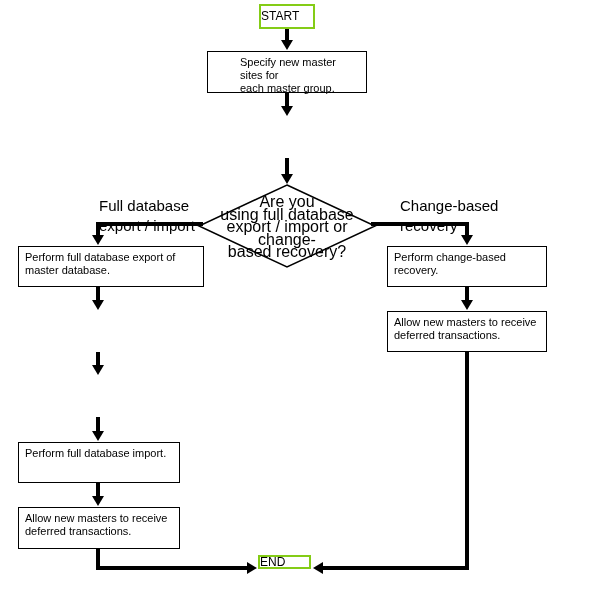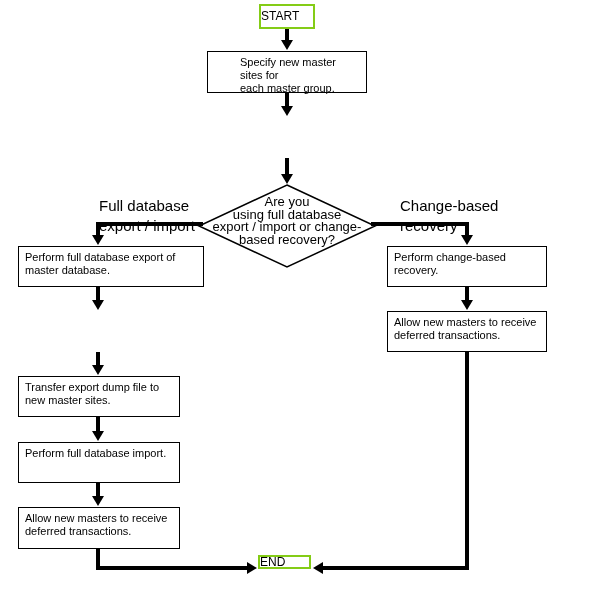--- a/index.html
+++ b/index.html
@@ -52,21 +52,21 @@
     display: flex;
     align-items: center;
     justify-content: flex-start;
     font-size: 12px;
     padding: 0;
     white-space: nowrap;
   }
   .decision-text {
     position: absolute;
     color: #000000;
-    font-size: 13px;
+    font-size: 16px;
     line-height: 12.5px;
     text-align: center;
     white-space: pre-line;
     background: transparent;
   }
   .branch-label {
     position: absolute;
     color: #000000;
     font-size: 15px;
     line-height: 20px;
@@ -137,22 +137,20 @@
   <div class="branch-label" style="left:99px; top:196px;">Full database
 export / import</div>
 
   <div class="branch-label" style="left:385px; top:196px;margin-left:15px;">Change-based
 recovery</div>
 
   <div class="node" style="left:18px; top:246px; width:186px; height:41px;">Perform full database export of
 master database.</div>
 
 
-  <div class="node" style="left:18px; top:376px; width:162px; height:41px;">Transfer export dump file to
-new master sites.</div>
 
   <div class="node" style="left:18px; top:442px; width:162px; height:41px;">Perform full database import.</div>
 
   <div class="node" style="left:18px; top:507px; width:162px; height:42px;">Allow new masters to receive
 deferred transactions.</div>
 
   <div class="node" style="left:387px; top:246px; width:160px; height:41px;">Perform change-based recovery.</div>
 
   <div class="node" style="left:387px; top:311px; width:160px; height:41px;">Allow new masters to receive
 deferred transactions.</div>

